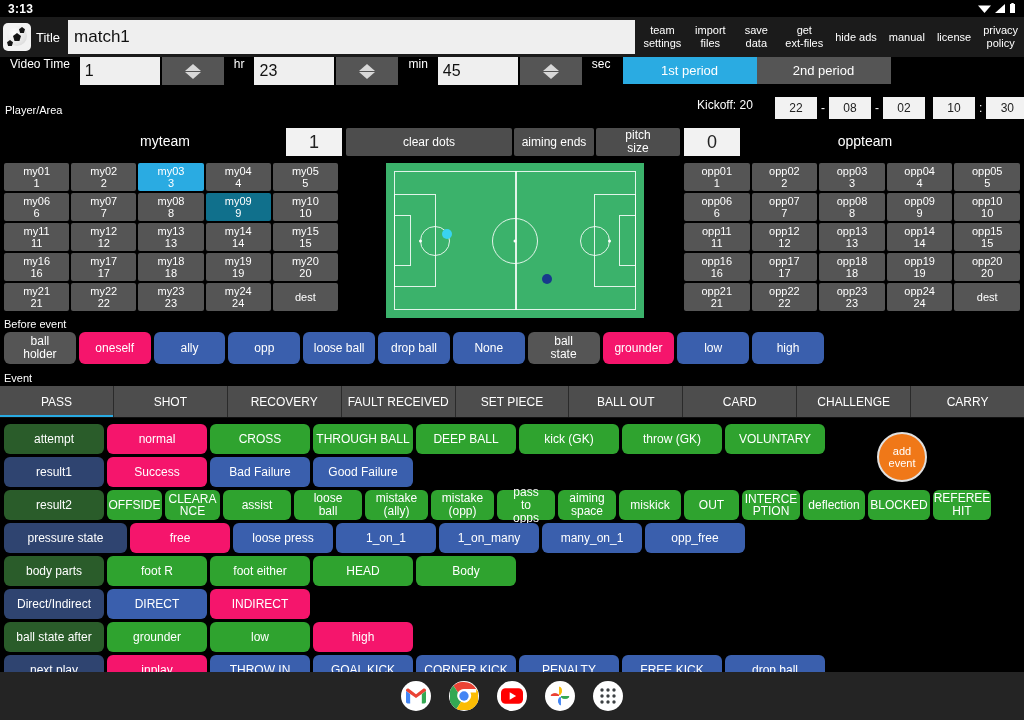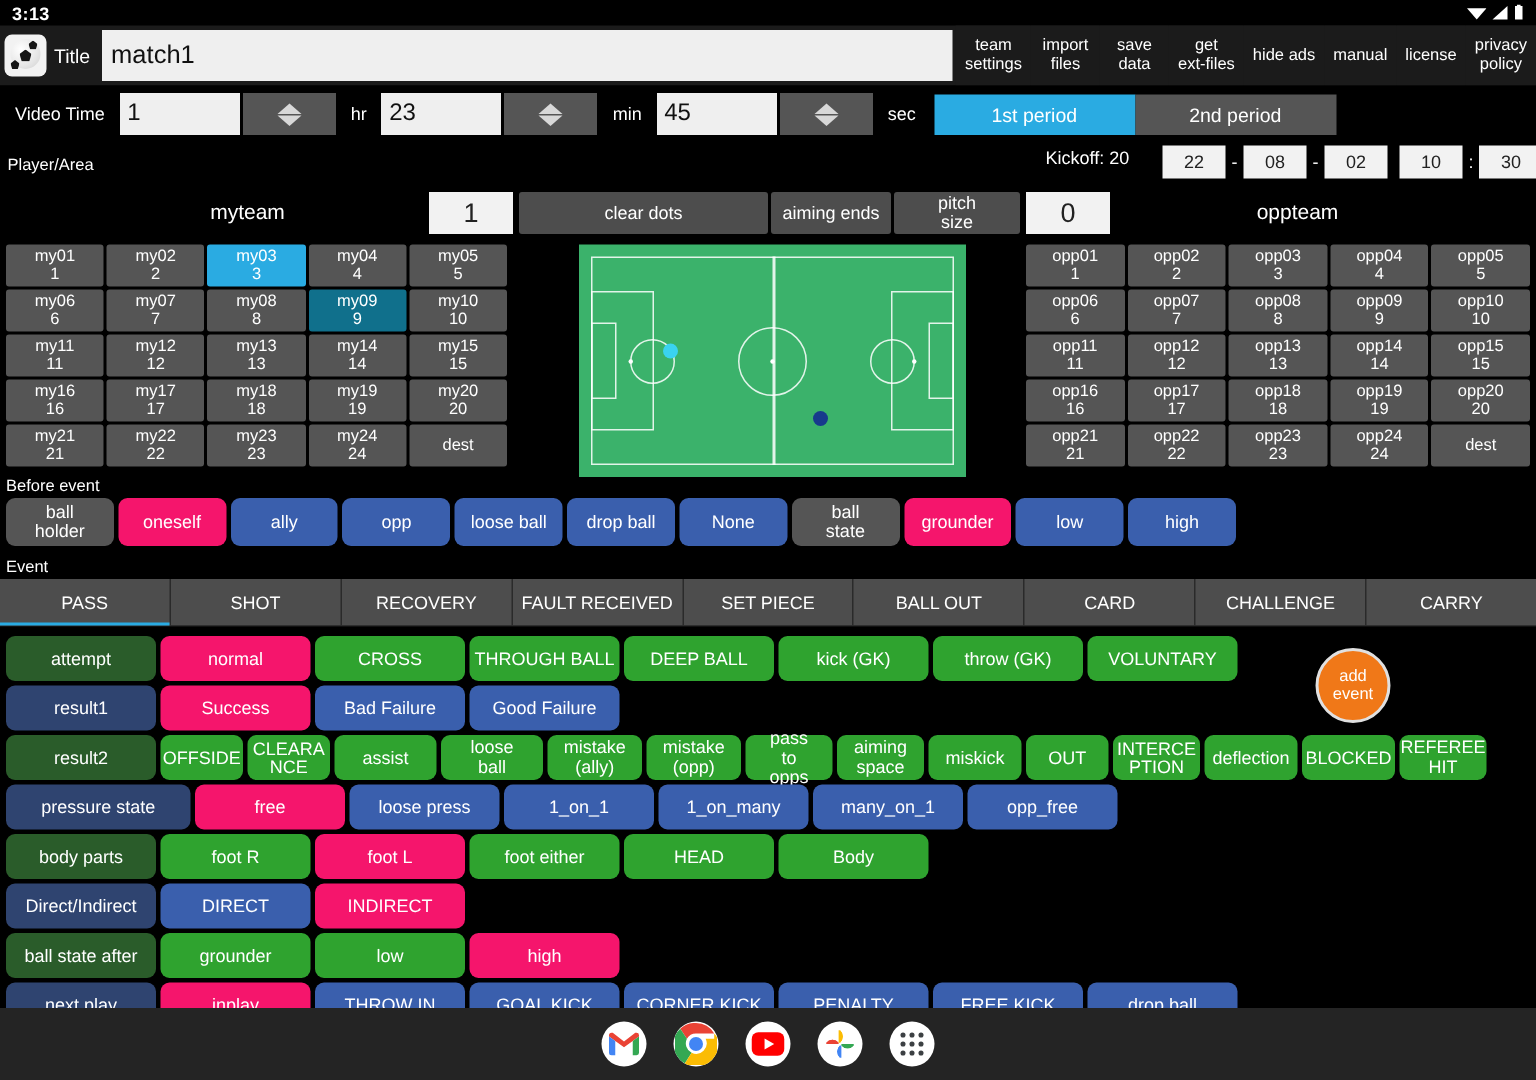--- a/index.html
+++ b/index.html
@@ -29,21 +29,21 @@
   .ball .p2{width:6px;height:6px;left:16px;top:4px;clip-path:polygon(50% 0,100% 38%,81% 100%,19% 100%,0 38%);}
   .ball .p3{width:6px;height:6px;left:4px;top:17px;clip-path:polygon(50% 0,100% 38%,81% 100%,19% 100%,0 38%);}
   .title-label { display:flex;align-items:center;font-size:13px;padding:0 6px 0 2px; }
   .title-input { flex:1; margin:3px 2px; background:#efefef; color:#111; border:none;
                  font-size:17px; padding:0 6px; font-family:"Liberation Sans",sans-serif; }
   .hbtn { display:flex;flex-direction:column;align-items:center;justify-content:center;
           font-size:11px;line-height:13px;text-align:center;padding:0 6px;color:#fff;
           background:#1b1b1b;min-width:46px;}
 
   
-  .timerow { display:flex; align-items:center; height:38px; background:#000; position:relative; }
+  .timerow { display:flex; align-items:flex-start; height:38px; background:#000; position:relative; }
   .tlabel { font-size:12px; padding:0 10px; white-space:nowrap; }
   .num-input { width:80px;height:28px;background:#efefef;color:#111;border:none;font-size:16px;
                padding:0 5px;font-family:"Liberation Sans",sans-serif; }
   .spin { width:62px;height:28px;background:#555;margin-left:2px;display:flex;flex-direction:column;
           align-items:center;justify-content:center;gap:1px;}
   .spin .ar { width:0;height:0;border-left:8px solid transparent;border-right:8px solid transparent; }
   .spin .up { border-bottom:7px solid #d8d8d8; }
   .spin .dn { border-top:7px solid #d8d8d8; }
   .periodbtn { height:27px;display:flex;align-items:center;justify-content:center;font-size:13px;
                width:134px;}
@@ -541,21 +541,20 @@
         <div class="chip c-pink" style="width: 100px; height: 30px; flex: 0 0 auto;">free</div>
         <div class="chip c-blue" style="width: 100px; height: 30px; flex: 0 0 auto;">loose press</div>
         <div class="chip c-blue" style="width: 100px; height: 30px; flex: 0 0 auto;">1_on_1</div>
         <div class="chip c-blue" style="width: 100px; height: 30px; flex: 0 0 auto;">1_on_many</div>
         <div class="chip c-blue" style="width: 100px; height: 30px; flex: 0 0 auto;">many_on_1</div>
         <div class="chip c-blue" style="width: 100px; height: 30px; flex: 0 0 auto;">opp_free</div>
       </div>
       <div style="display: flex; gap: 3px; padding-left: 4px; height: 30px; margin-bottom: 3px;">
         <div class="chip c-dgreen" style="width: 100px; height: 30px; flex: 0 0 auto;">body parts</div>
         <div class="chip c-green" style="width: 100px; height: 30px; flex: 0 0 auto;">foot R</div>
-        <div class="chip c-pink" style="width: 100px; height: 30px; flex: 0 0 auto;">foot L</div>
         <div class="chip c-green" style="width: 100px; height: 30px; flex: 0 0 auto;">foot either</div>
         <div class="chip c-green" style="width: 100px; height: 30px; flex: 0 0 auto;">HEAD</div>
         <div class="chip c-green" style="width: 100px; height: 30px; flex: 0 0 auto;">Body</div>
       </div>
       <div style="display: flex; gap: 3px; padding-left: 4px; height: 30px; margin-bottom: 3px;">
         <div class="chip c-dblue" style="width: 100px; height: 30px; flex: 0 0 auto;">Direct/Indirect</div>
         <div class="chip c-blue" style="width: 100px; height: 30px; flex: 0 0 auto;">DIRECT</div>
         <div class="chip c-pink" style="width: 100px; height: 30px; flex: 0 0 auto;">INDIRECT</div>
       </div>
       <div style="display: flex; gap: 3px; padding-left: 4px; height: 30px; margin-bottom: 3px;">

